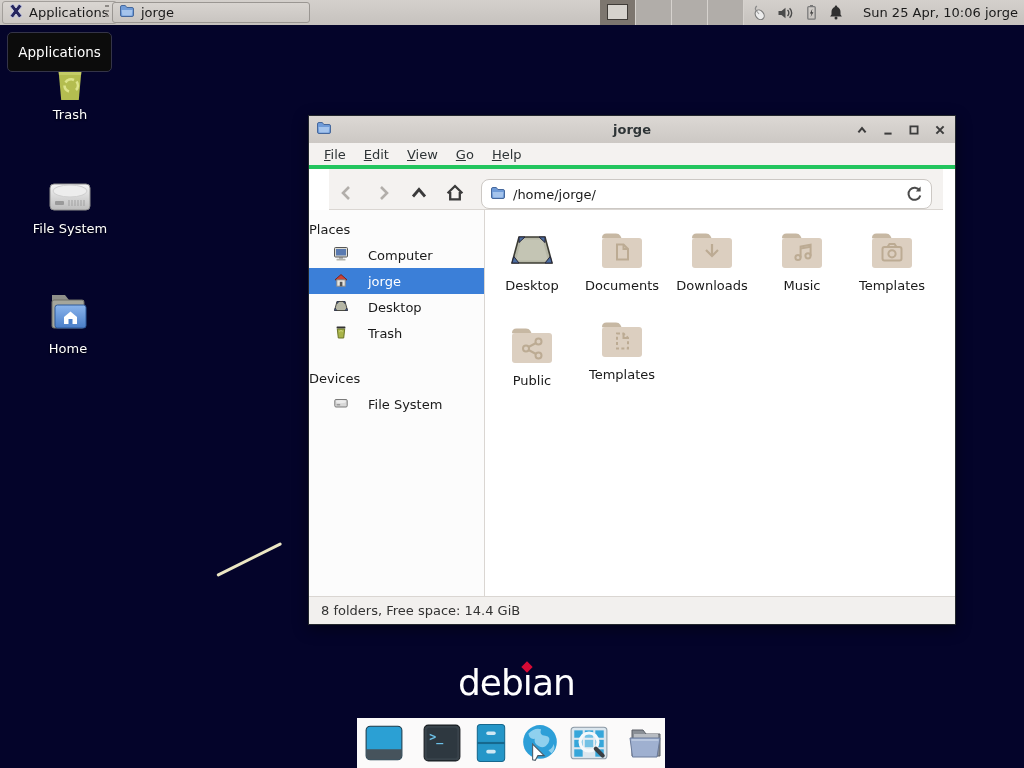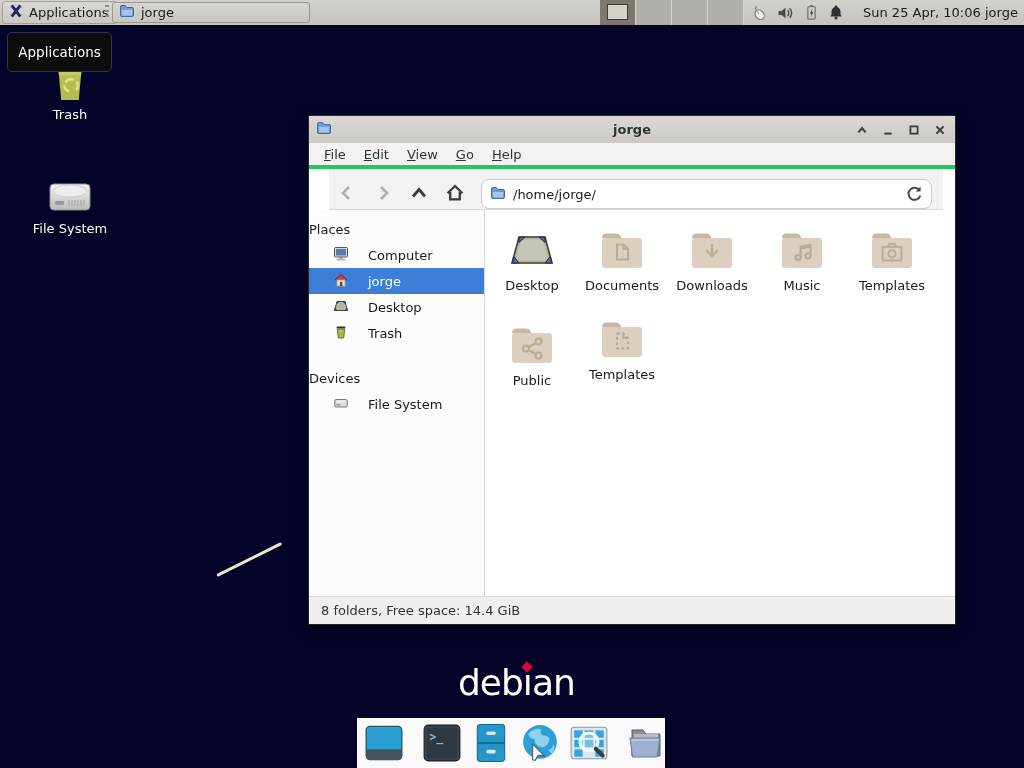--- a/index.html
+++ b/index.html
@@ -195,20 +195,38 @@
         <ellipse cx="25" cy="21" rx="17" ry="6" fill="#ededed" stroke="#cfcfcf"></ellipse>
         <rect x="10" y="31" width="9" height="4" rx="1" fill="#9a9a9a"></rect>
         <g stroke="#a8a8a8" stroke-width="1.2">
           <path d="M24 30 v6 M27 30 v6 M30 30 v6 M33 30 v6 M36 30 v6 M39 30 v6"></path>
         </g>
       </svg>
     </div>
     <div class="lbl">File System</div>
   </div>
 
+  <div class="desk-icon" id="desk-home">
+    <div class="ic">
+      <svg width="50" height="48" viewBox="0 0 50 48">
+        <defs>
+          <linearGradient id="bluef" x1="0" y1="0" x2="0" y2="1">
+            <stop offset="0" stop-color="#8ab4ec"></stop>
+              <stop offset="1" stop-color="#4a7ec8"></stop>
+          </linearGradient>
+        </defs>
+        <path d="M9 7 h13 l4 5 h15 v8 H9 Z" fill="#8f9089"></path>
+        <rect x="9" y="12" width="32" height="28" rx="2" fill="#a5a69c" stroke="#6e6f66"></rect>
+        <rect x="12" y="17" width="31" height="23" rx="2.5" fill="url(#bluef)" stroke="#2f5a9a"></rect>
+        <path d="M21 29 l6.5-5.5 L34 29 v7 H21 Z" fill="#fff"></path>
+        <rect x="25.5" y="31" width="4" height="5" fill="#4a7ec8"></rect>
+      </svg>
+    </div>
+    <div class="lbl">Home</div>
+  </div>
 
   <div class="stray-line"></div>
 
   <div class="debian">
     <span>deb</span><span class="accent"><span>ı</span><span class="dot"></span></span><span>an</span>
   </div>
 
   <div class="window">
 
     <div class="titlebar">

